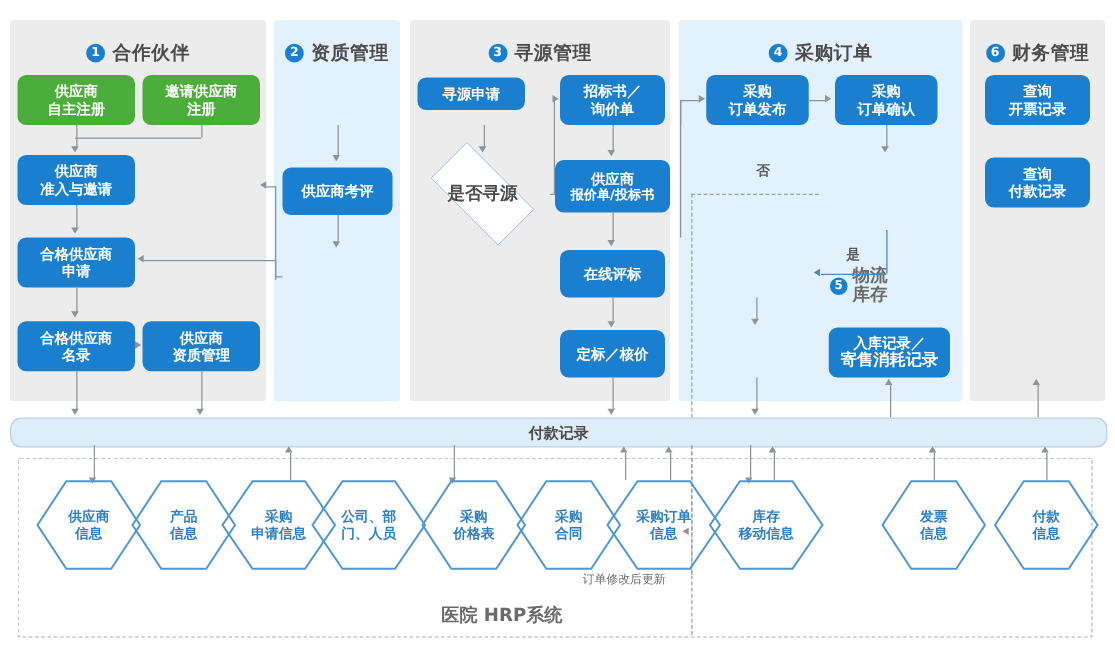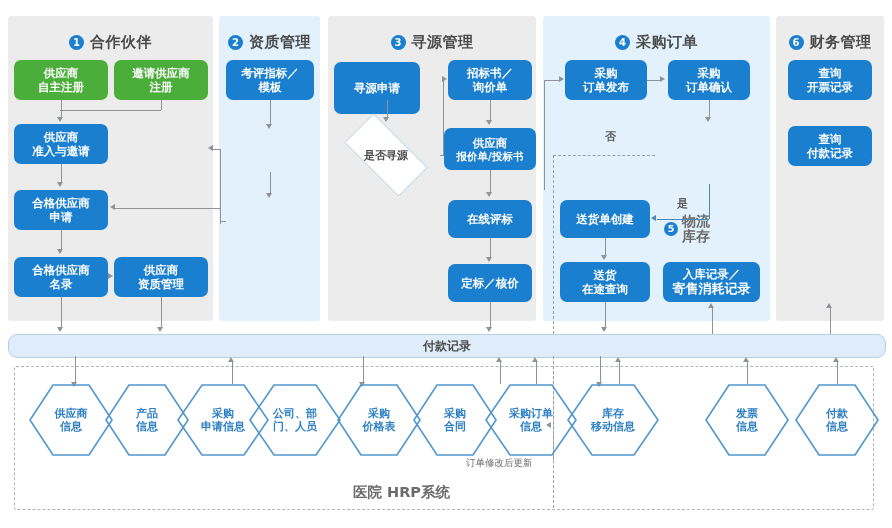--- a/index.html
+++ b/index.html
@@ -26,21 +26,21 @@
   .box.blue{background:#1b7fd0;}
   .box.green{background:#4cae3a;}
   .box span{display:block;}
 
   
   .diamond{position:absolute;}
   .diamond .dshape{position:absolute;inset:0;background:#fff;
       border:1.3px solid #8fb8d8;
       transform:rotate(45deg) scale(.707);}
   .diamond .dlabel{position:absolute;inset:0;display:flex;align-items:center;
-      justify-content:center;font-size:11px;font-weight:bold;color:#4b4b4b;
+      justify-content:center;font-size:14px;font-weight:bold;color:#4b4b4b;
       white-space:nowrap;font-family:Liberation Serif, serif;}
 
   
   .ln{position:absolute;background:#8d9397;}
   .ln.v{width:1.2px;}
   .ln.h{height:1.2px;}
   .ln.bl{background:#4b88b5;}
   .arw{position:absolute;width:0;height:0;}
   .arw.down{border-left:3.8px solid transparent;border-right:3.8px solid transparent;
             border-top:5.5px solid #8d9397;}
@@ -143,28 +143,27 @@
         <span>名录</span>
       </div>
   </div>
   <div class="box blue" style="left:114px;top:257px;width:94px;height:40px;">
     <div>
         <span>供应商</span>
         <span>资质管理</span>
       </div>
   </div>
 
-  <div class="box blue" style="left:226px;top:60px;width:88px;height:40px;">
-    <div>
-        <span>考评指标／</span>
-        <span>模板</span>
-      </div>
-  </div>
-
-  <div class="box blue" style="left:334px;top:62px;width:86px;height:52px;">
+  <div class="box blue" style="left:226px;top:134px;width:88px;height:38px;">
+    <div>
+        <span>供应商考评</span>
+      </div>
+  </div>
+
+  <div class="box blue" style="left:334px;top:62px;width:86px;height:26px;">
     <div>
         <span>寻源申请</span>
       </div>
   </div>
   <div class="box blue" style="left:448px;top:60px;width:84px;height:40px;">
     <div>
         <span>招标书／</span>
         <span>询价单</span>
       </div>
   </div>
@@ -188,31 +187,20 @@
   <div class="box blue" style="left:565px;top:60px;width:82px;height:40px;">
     <div>
         <span>采购</span>
         <span>订单发布</span>
       </div>
   </div>
   <div class="box blue" style="left:668px;top:60px;width:82px;height:40px;">
     <div>
         <span>采购</span>
         <span>订单确认</span>
-      </div>
-  </div>
-  <div class="box blue" style="left:560px;top:200px;width:90px;height:38px;">
-    <div>
-        <span>送货单创建</span>
-      </div>
-  </div>
-  <div class="box blue" style="left:560px;top:262px;width:90px;height:40px;">
-    <div>
-        <span>送货</span>
-        <span>在途查询</span>
       </div>
   </div>
   <div class="box blue" style="left:663px;top:262px;width:97px;height:40px;">
     <div>
         <span>入库记录／</span>
         <span style="font-size:13px">寄售消耗记录</span>
       </div>
   </div>
 
   <div class="box blue" style="left:788px;top:60px;width:84px;height:40px;">

